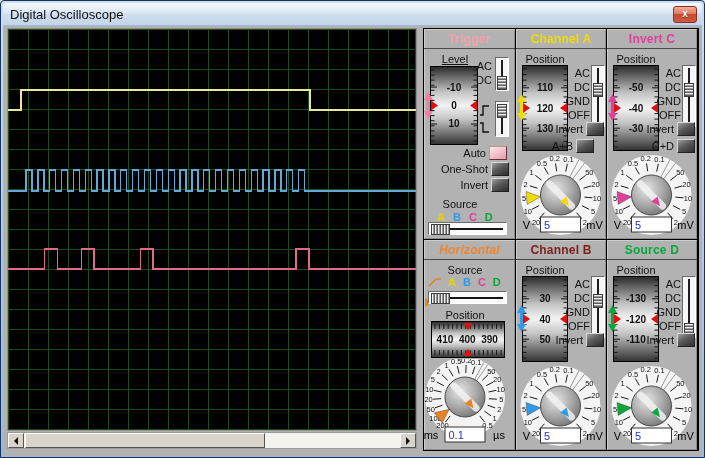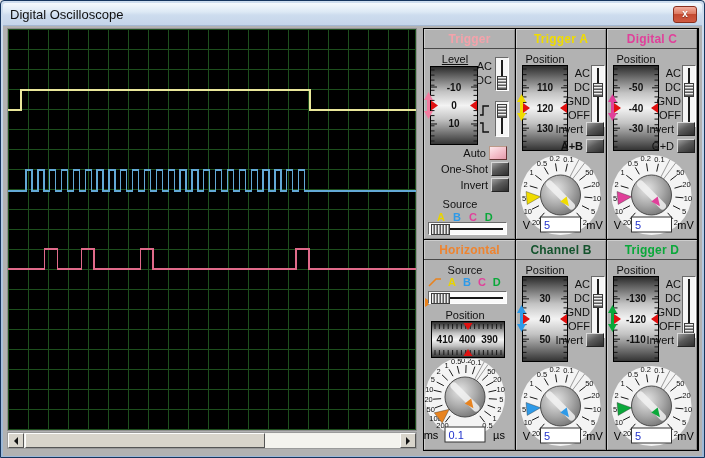--- a/index.html
+++ b/index.html
@@ -247,21 +247,21 @@
             </div>
           <div class="hslider" id="trig-slider" style="left:4px;top:173px;width:79px;height:13px;">
               <div class="track"></div>
               <div class="hhandle"></div>
             </div>
         </div>
       </div>
 
       <div class="panel channel">
         <div class="p-header">
-            <span class="p-title" style="color: rgb(240, 220, 0);">Trigger A</span>
+            <span class="p-title" style="color: rgb(240, 220, 0);">Channel A</span>
           </div>
         <div class="p-body">
           <div class="small-label" style="top:4px;left:0;width:58px;">Position</div>
           <div class="vscale pos-scale" style="left:6px;top:16px;width:44px;height:84px;"><svg width="44" height="84">
                 <defs>
                   <linearGradient id="mg4" x1="0" y1="0" x2="0" y2="1">
     <stop offset="0" stop-color="#2c2c2c"></stop>
                     <stop offset="0.32" stop-color="#c3c3c3"></stop>
     <stop offset="0.5" stop-color="#f3f3f3"></stop>
                     <stop offset="0.68" stop-color="#c3c3c3"></stop>
@@ -323,21 +323,21 @@
               <span>OFF</span>
             </div>
           <div class="vswitch ch-coup-switch" style="right:1px;top:16px;width:14px;height:62px;">
               <div class="track"></div>
               <div class="vhandle" style="top:16.666666666666664px"></div>
             </div>
           <div class="btn-row" style="top:73px;right:2px;">
             <span class="btn-label">Invert</span>
             <div class="sq-btn"></div>
           </div>
-          <div class="btn-row" style="top:90px;right:2px;font-weight:bold;">
+          <div class="btn-row" style="top:90px;right:12px;">
             <span class="btn-label">A+B</span>
             <div class="sq-btn"></div>
           </div>
           <div class="knob-box ch-knob" style="left:0;top:104px;width:89px;height:85px;"><svg width="89" height="85">
                 <defs>
     <radialGradient id="kn5" cx="0.38" cy="0.35" r="0.75">
       <stop offset="0" stop-color="#e6e6e6"></stop>
                     <stop offset="0.55" stop-color="#a8a8a8"></stop>
                     <stop offset="1" stop-color="#6e6e6e"></stop>
     </radialGradient>
@@ -378,21 +378,21 @@
                 <text x="10.5" y="76" text-anchor="middle" font-size="11" fill="#000">V</text>
                 <text x="78.5" y="76" text-anchor="middle" font-size="11" fill="#000">mV</text>
                 <rect x="24.5" y="64" width="40" height="15" fill="#ffffff" stroke="#333"></rect>
                 <text x="28" y="75.5" font-size="11" fill="#2233cc">5</text>
               </svg></div>
         </div>
       </div>
 
       <div class="panel channel">
         <div class="p-header">
-            <span class="p-title" style="color: rgb(224, 64, 154);">Digital C</span>
+            <span class="p-title" style="color: rgb(224, 64, 154);">Invert C</span>
           </div>
         <div class="p-body">
           <div class="small-label" style="top:4px;left:0;width:58px;">Position</div>
           <div class="vscale pos-scale" style="left:6px;top:16px;width:44px;height:84px;"><svg width="44" height="84">
                 <defs>
                   <linearGradient id="mg6" x1="0" y1="0" x2="0" y2="1">
     <stop offset="0" stop-color="#2c2c2c"></stop>
                     <stop offset="0.32" stop-color="#c3c3c3"></stop>
     <stop offset="0.5" stop-color="#f3f3f3"></stop>
                     <stop offset="0.68" stop-color="#c3c3c3"></stop>
@@ -509,21 +509,21 @@
                 <text x="10.5" y="76" text-anchor="middle" font-size="11" fill="#000">V</text>
                 <text x="78.5" y="76" text-anchor="middle" font-size="11" fill="#000">mV</text>
                 <rect x="24.5" y="64" width="40" height="15" fill="#ffffff" stroke="#333"></rect>
                 <text x="28" y="75.5" font-size="11" fill="#2233cc">5</text>
               </svg></div>
         </div>
       </div>
 
       <div class="panel" id="p-horiz">
         <div class="p-header">
-            <span class="p-title" id="h-title" style="color: rgb(238, 132, 48);">Horizontal</span>
+            <span class="p-title" id="h-title" style="color: rgb(238, 132, 48); font-style: italic;">Horizontal</span>
           </div>
         <div class="p-body">
           <div class="small-label" style="top:4px;left:0;width:82px;">Source</div>
           <div style="position:absolute;top:16px;left:4px;display:flex;align-items:center;gap:6px;">
             <svg width="14" height="12">
                 <path d="M1 10 L8 3 H13" fill="none" stroke="#e8831f" stroke-width="1.6"></path>
               </svg>
             <div class="source-letters" id="h-letters" style="position:static;display:flex;gap:7px;">
                 <span style="color:#e8d400">A</span>
                 <span style="color:#2e9ae8">B</span>
@@ -642,21 +642,21 @@
                 <text x="7" y="80" text-anchor="middle" font-size="11" fill="#000">ms</text>
                 <text x="75" y="80" text-anchor="middle" font-size="11" fill="#000">µs</text>
                 <rect x="21" y="68" width="40" height="15" fill="#ffffff" stroke="#333"></rect>
                 <text x="24.5" y="79.5" font-size="11" fill="#2233cc">0.1</text>
               </svg></div>
         </div>
       </div>
 
       <div class="panel channel">
         <div class="p-header">
-            <span class="p-title" style="color: #14532d;">Channel B</span>
+            <span class="p-title" style="color: #7f1d1d;">Channel B</span>
           </div>
         <div class="p-body">
           <div class="small-label" style="top:4px;left:0;width:58px;">Position</div>
           <div class="vscale pos-scale" style="left:6px;top:16px;width:44px;height:84px;"><svg width="44" height="84">
                 <defs>
                   <linearGradient id="mg8" x1="0" y1="0" x2="0" y2="1">
     <stop offset="0" stop-color="#2c2c2c"></stop>
                     <stop offset="0.32" stop-color="#c3c3c3"></stop>
     <stop offset="0.5" stop-color="#f3f3f3"></stop>
                     <stop offset="0.68" stop-color="#c3c3c3"></stop>
@@ -769,21 +769,21 @@
                 <text x="10.5" y="76" text-anchor="middle" font-size="11" fill="#000">V</text>
                 <text x="78.5" y="76" text-anchor="middle" font-size="11" fill="#000">mV</text>
                 <rect x="24.5" y="64" width="40" height="15" fill="#ffffff" stroke="#333"></rect>
                 <text x="28" y="75.5" font-size="11" fill="#2233cc">5</text>
               </svg></div>
         </div>
       </div>
 
       <div class="panel channel">
         <div class="p-header">
-            <span class="p-title" style="color: rgb(10, 168, 58);">Trigger D</span>
+            <span class="p-title" style="color: rgb(10, 168, 58);">Source D</span>
           </div>
         <div class="p-body">
           <div class="small-label" style="top:4px;left:0;width:58px;">Position</div>
           <div class="vscale pos-scale" style="left:6px;top:16px;width:44px;height:84px;"><svg width="44" height="84">
                 <defs>
                   <linearGradient id="mg10" x1="0" y1="0" x2="0" y2="1">
     <stop offset="0" stop-color="#2c2c2c"></stop>
                     <stop offset="0.32" stop-color="#c3c3c3"></stop>
     <stop offset="0.5" stop-color="#f3f3f3"></stop>
                     <stop offset="0.68" stop-color="#c3c3c3"></stop>

